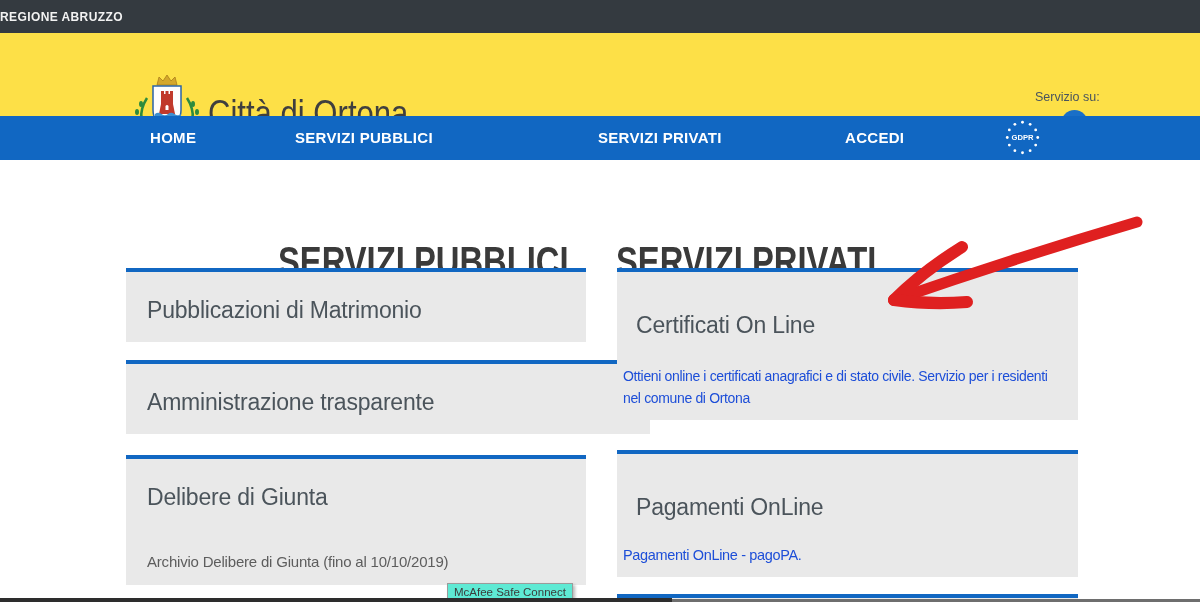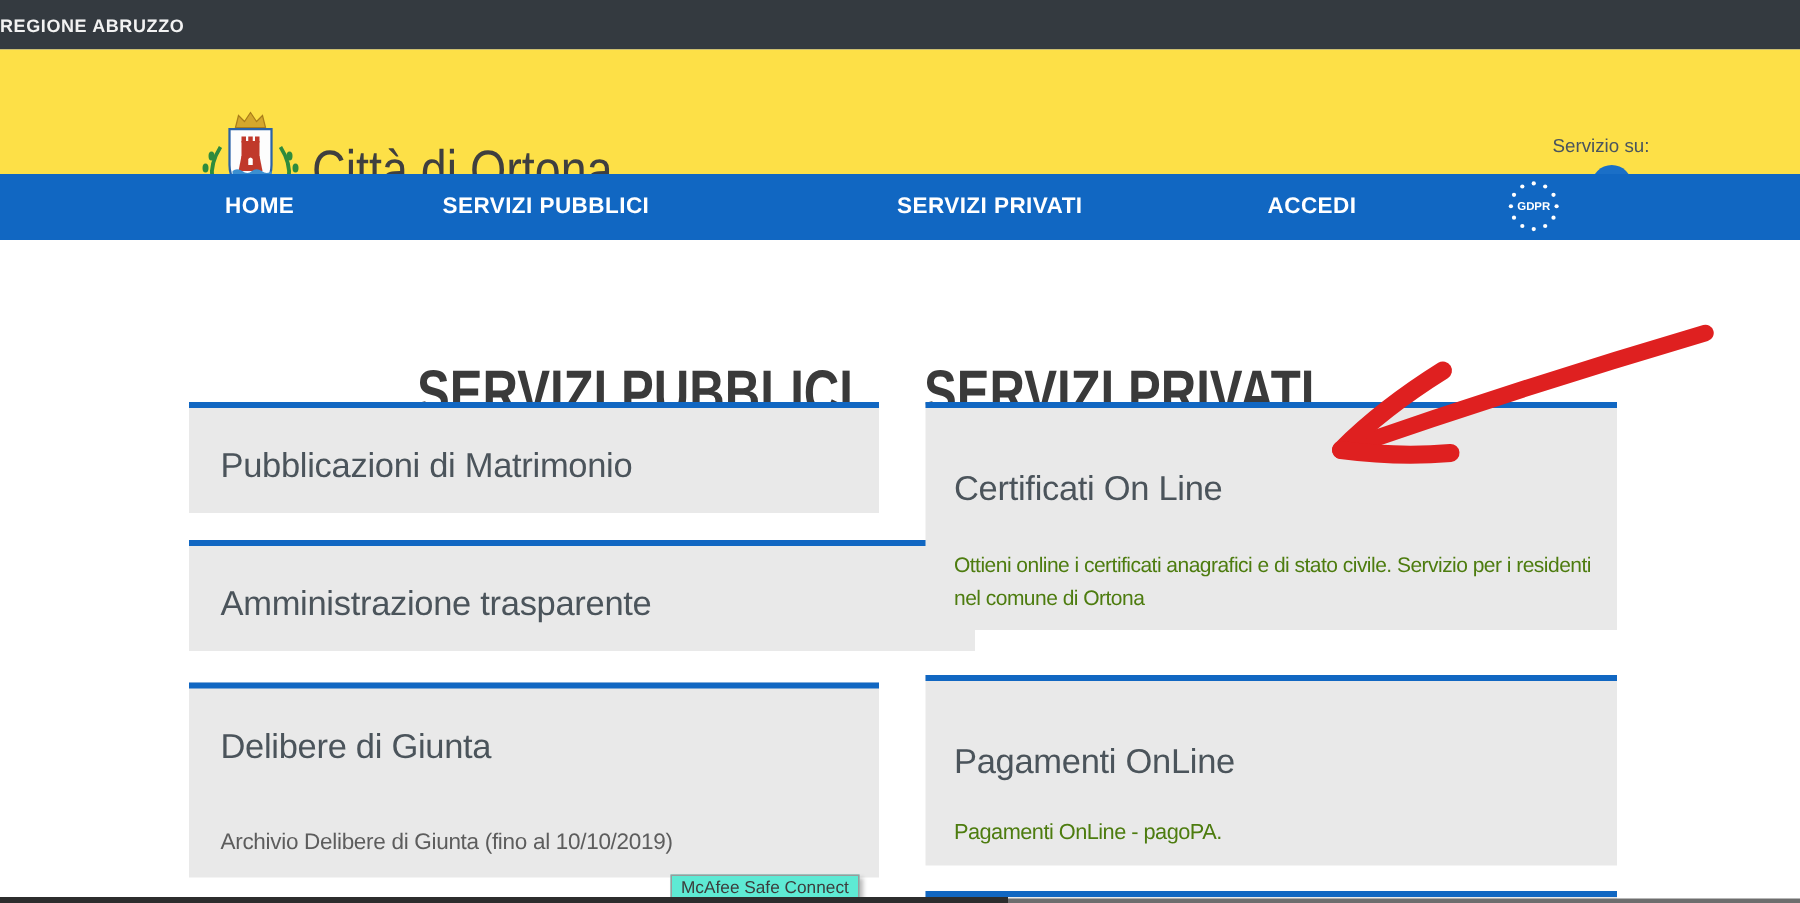--- a/index.html
+++ b/index.html
@@ -33,22 +33,22 @@
   
   .heading{position:absolute;top:203px;font-size:42px;font-weight:600;color:#3a3a3a;
            transform:scaleX(.78);transform-origin:left top;white-space:nowrap;letter-spacing:0;}
   .h-left{left:278px}.h-right{left:616px}
 
   
   .card{position:absolute;background:#e9e9e9;border-top:4px solid #1167c2;cursor:pointer;}
   .card-title{position:absolute;left:21px;top:25px;font-size:23px;color:#4b545b;
               letter-spacing:-.2px;white-space:nowrap;text-align:right;}
   .card-sub{position:absolute;left:21px;top:94px;font-size:15px;color:#5d5d5d;letter-spacing:-.2px;white-space:nowrap;text-align:center;}
-  .card-desc{position:absolute;left:19px;top:94px;width:434px;font-size:14px;line-height:1.55;
-             color:#4d7c0f;letter-spacing:-.35px;}
+  .card-desc{position:absolute;left:6px;top:94px;width:434px;font-size:14px;line-height:1.55;
+             color:#1d4ed8;letter-spacing:-.35px;}
   .c-l1{left:126px;top:268px;width:460px;height:70px;}
   .c-l2{left:126px;top:360px;width:524px;height:70px;}
   .c-l3{left:126px;top:455px;width:460px;height:126px;}
   .c-r1{left:617px;top:268px;width:461px;height:148px;}
   .c-r2{left:617px;top:450px;width:461px;height:123px;}
   .c-r3{left:617px;top:594px;width:461px;height:4px;}
   .c-r1 .card-title,.c-r2 .card-title{left:19px;top:40px;}
   .c-r2 .card-desc{top:90px;font-size:14.5px;}
 
   

